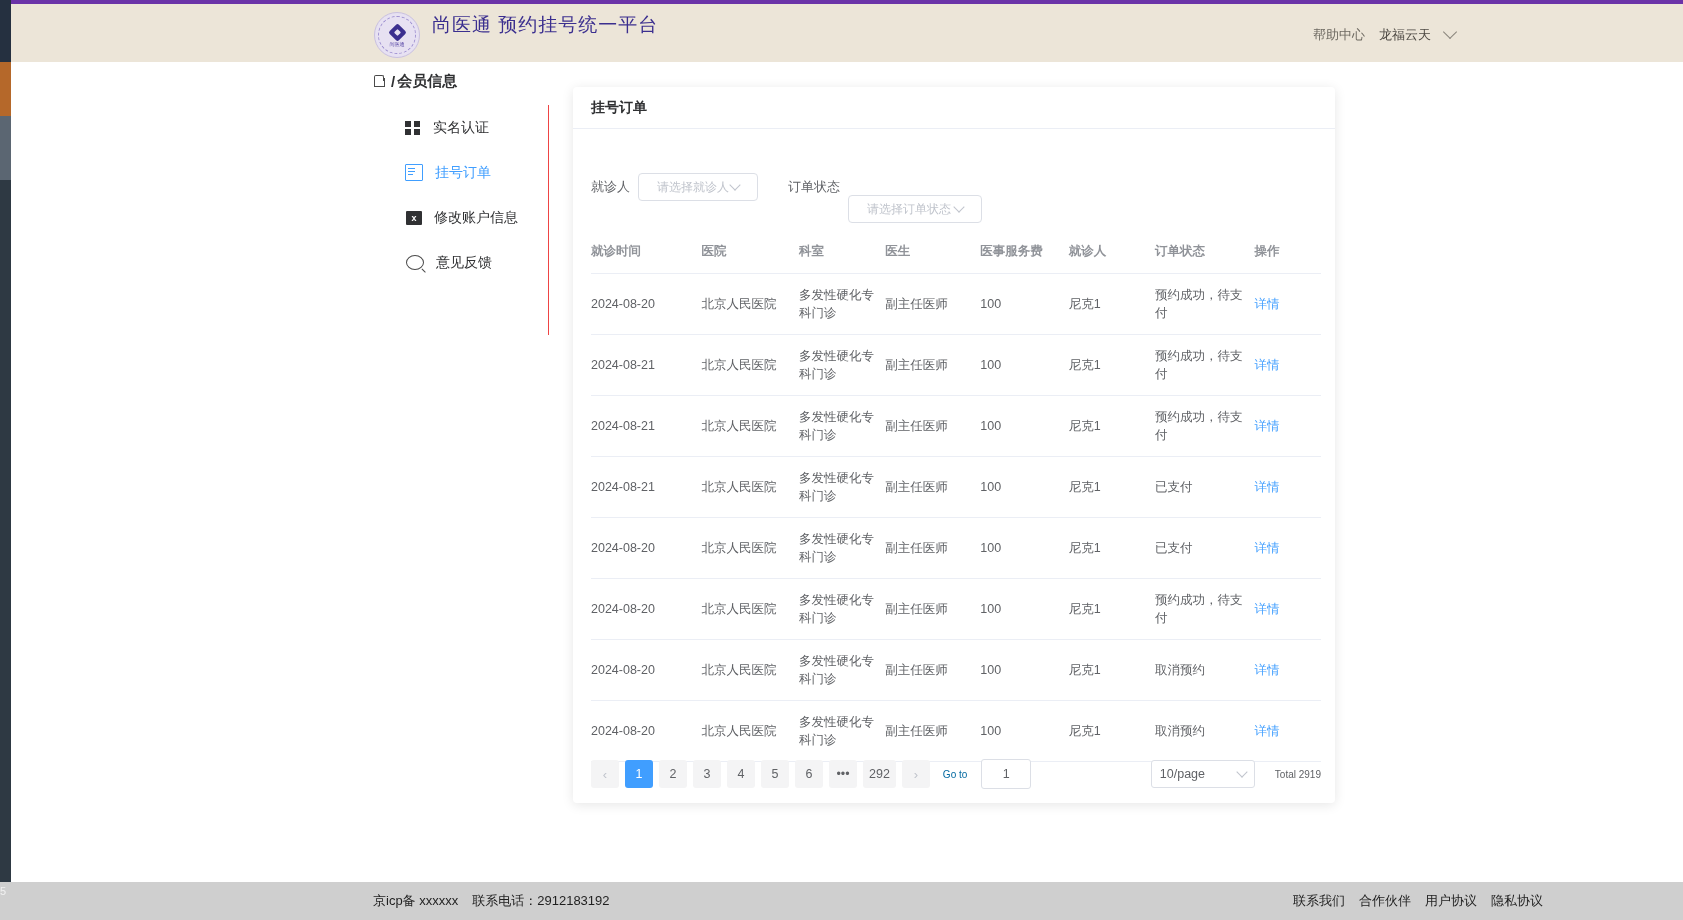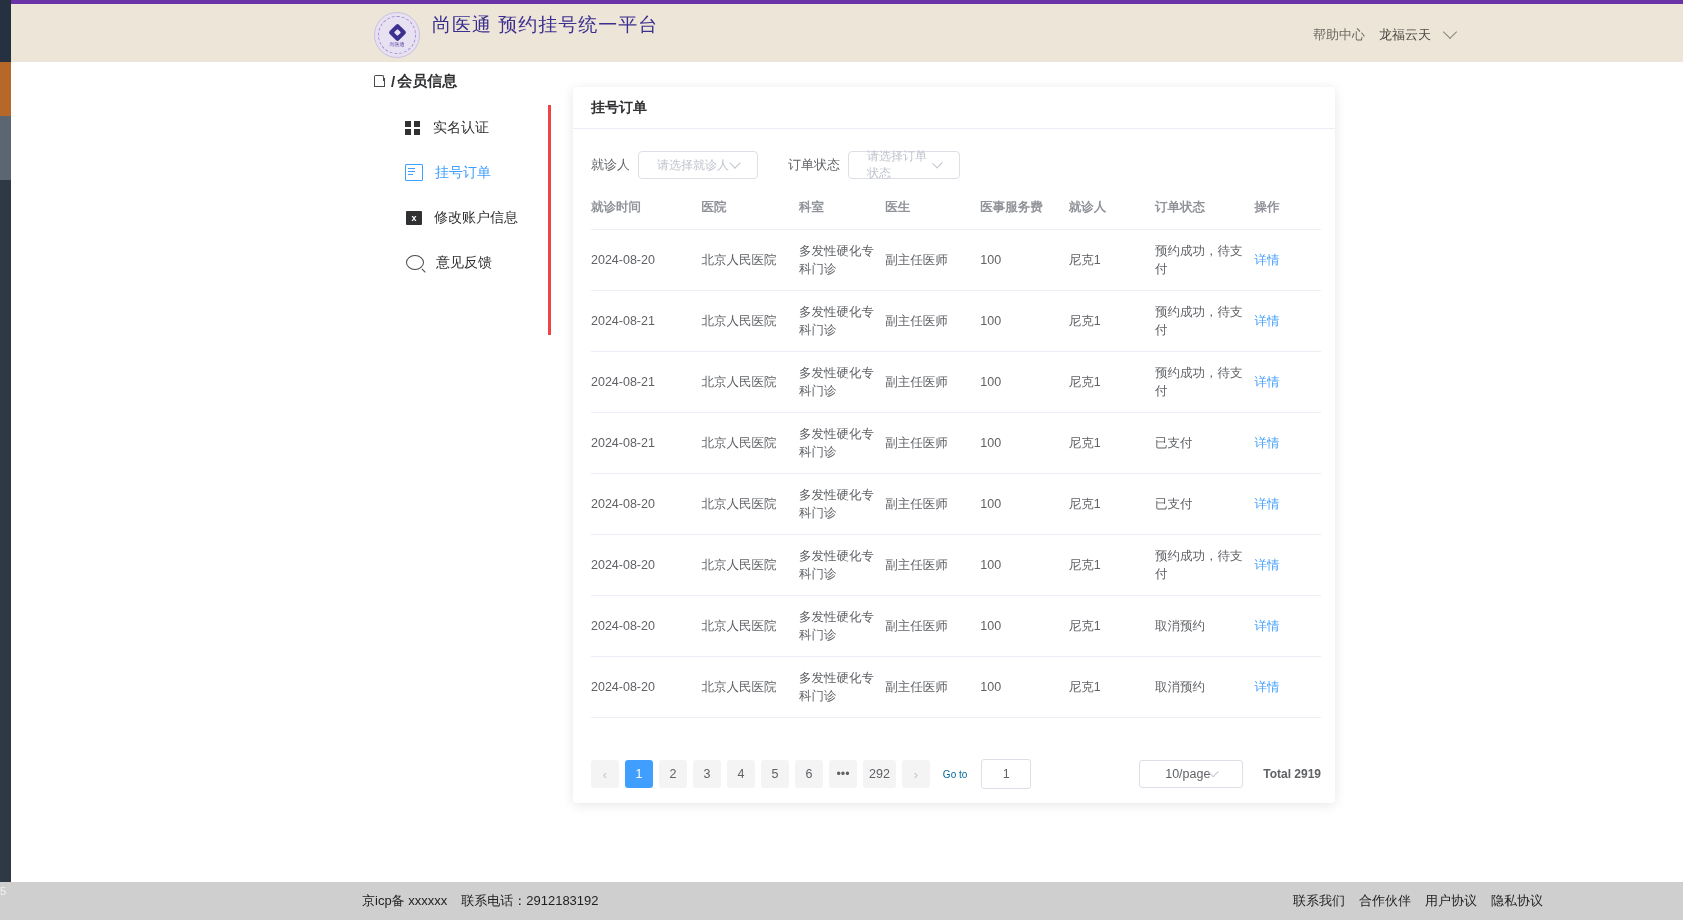--- a/index.html
+++ b/index.html
@@ -93,21 +93,21 @@
     border-left:1.3px solid #4a4a4a; border-right:1.3px solid #4a4a4a;
     transform:skew(0deg); border-radius:2px 2px 0 0;
     border-top:1.3px solid #4a4a4a;
     width:8px;
   }
   .bc-sep { color:#303133; font-weight:bold; }
 
   
   .sidebar {
     position:absolute; left:378px; top:105px; width:159px; height:230px;
-    border-right:3px solid #ef4444;
+    border-right:1px solid #ef4444;
   }
   .side-item {
     display:flex; align-items:center; gap:12px;
     height:45px; padding-left:16px;
     font-size:14px; color:#303133;
     cursor:pointer;
   }
   .side-item.active { color:#409eff; }
   .si-ico { width:16px; height:16px; position:relative; flex:0 0 16px; }
 
@@ -153,21 +153,21 @@
   }
   .filters { display:flex; align-items:center; padding:22px 0 0 18px; gap:30px; }
   .filter { display:flex; align-items:center; gap:8px; }
   .filter-label { font-size:13px; color:#606266; }
   .select-box {
     width:120px; height:28px; border:1px solid #dcdfe6; border-radius:4px;
     display:flex; align-items:center; justify-content:space-between;
     padding:0 18px; box-sizing:border-box;
     font-size:12px; color:#c0c4cc; background:#fff;
   }
-  .select-box.wide { width:112px; }
+  .select-box.wide { width:134px;margin-top:44px; }
   .sel-chev { width:7px;height:7px;border-right:1.3px solid #c0c4cc;border-bottom:1.3px solid #c0c4cc;transform:rotate(45deg);position:relative;top:-2px;}
 
   
   table.orders { width:730px; margin:20px 0 0 18px; border-collapse:collapse; table-layout:fixed; }
   table.orders th {
     text-align:left; font-size:12.5px; font-weight:bold; color:#909399;
     padding:0 0 13px 0; border-bottom:1px solid #ebeef5;
   }
   table.orders td {
     font-size:12.5px; color:#606266; padding:12px 8px 12px 0;
@@ -198,33 +198,33 @@
   .pg-btn.arrow { color:#c0c4cc; font-size:13px; }
   .goto { font-size:10px; color:#0369a1; margin-left:7px; }
   .goto-input {
     width:48px; height:28px; border:1px solid #dcdfe6; border-radius:3px;
     text-align:center; font-size:12.5px; color:#606266;
     display:flex; align-items:center; justify-content:center;
     margin-left:8px; background:#fff;
   }
   .page-size {
     margin-left:auto; width:104px; height:28px; border:1px solid #dcdfe6; border-radius:3px;
-    display:flex; align-items:center; justify-content:space-between; padding:0 25px;
+    display:flex; align-items:center; justify-content:space-between; padding:0 8px;
     box-sizing:border-box; font-size:12.5px; color:#606266; background:#fff;
   }
-  .total { font-size:12px; color:#606266; margin-left:14px; white-space:nowrap;font-weight:bold; }
+  .total { font-size:10px; color:#606266; margin-left:14px; white-space:nowrap; }
 
   
   .footer {
     position:absolute; left:0; bottom:0; width:1672px; height:38px;
     background:#cfcfcf;
     display:flex; align-items:center;
     font-size:13px; color:#1f1f1f;
   }
-  .footer-left { position:absolute; left:351px; display:flex; gap:14px; }
+  .footer-left { position:absolute; left:362px; display:flex; gap:14px; }
   .footer-right { position:absolute; right:140px; display:flex; gap:14px; }
   .footer-right span { cursor:pointer; }
 </style>
 </head>
 <body>
 
 <div id="root">
 
   <div class="left-strip">
     <div class="ls-seg ls1"></div>

